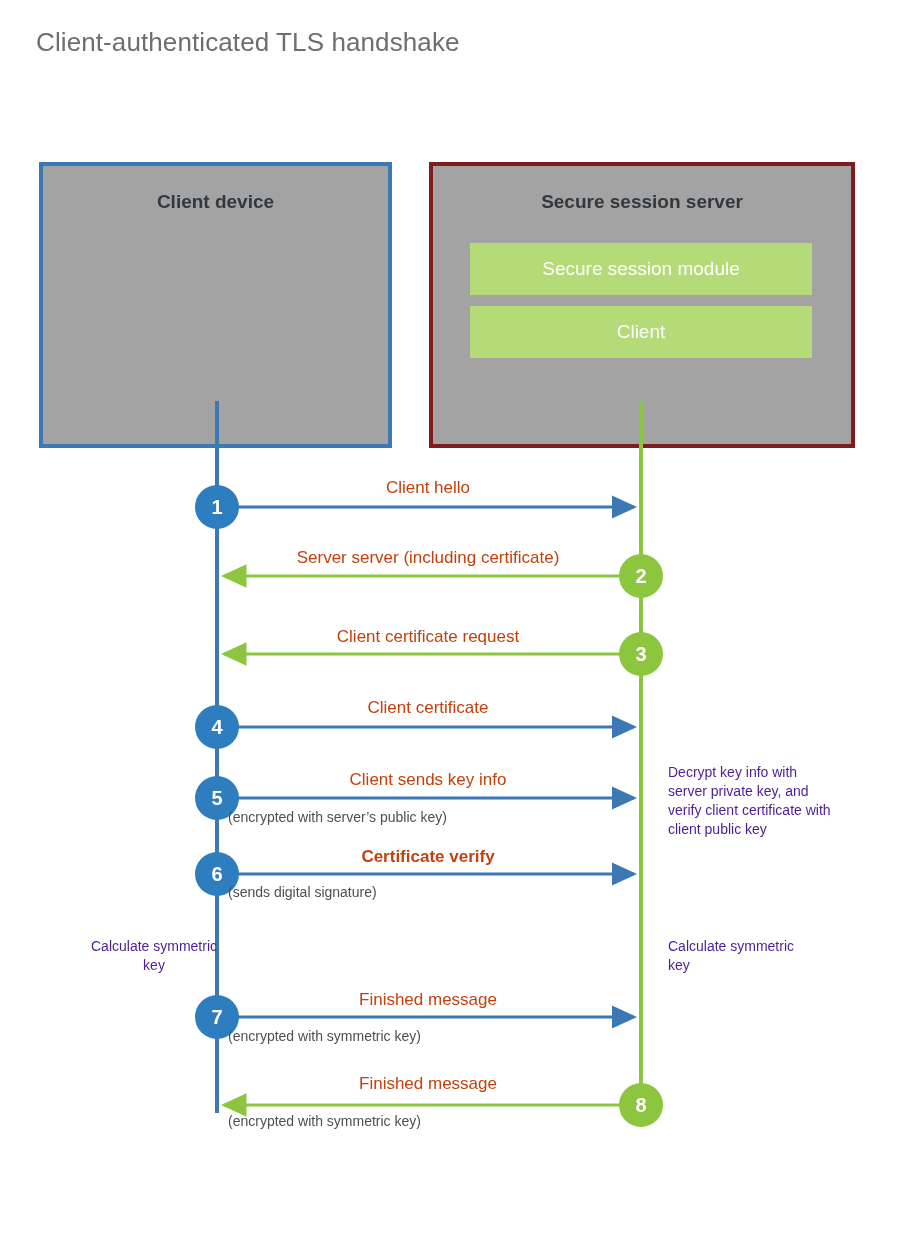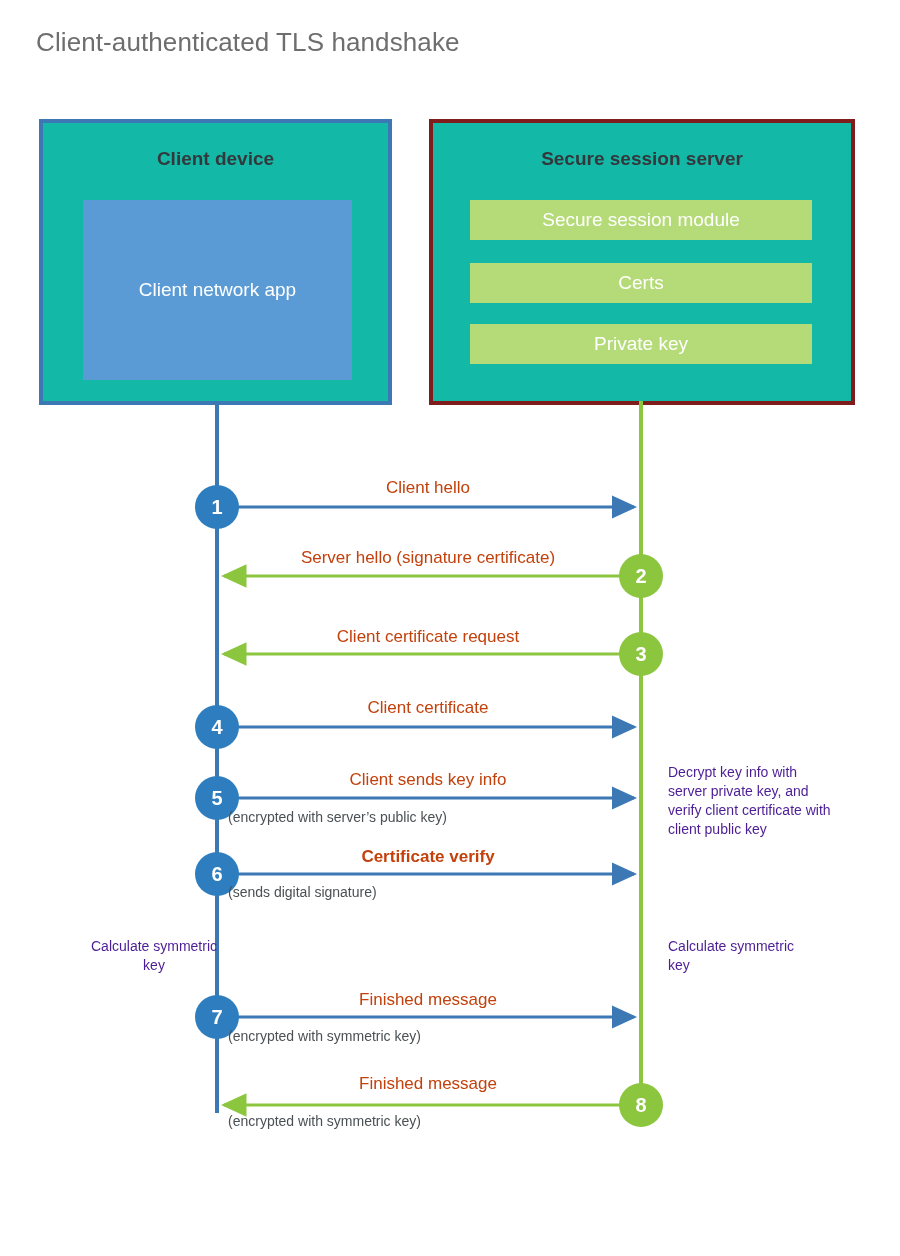--- a/index.html
+++ b/index.html
@@ -23,22 +23,23 @@
     font-weight: 400;
     color: #6e6e6e;
     letter-spacing: 0.1px;
     white-space: nowrap;
     text-align: center;
   }
 
   
   .entity-box {
     position: absolute;
-    background: #14b8a6;
+    background: #a3a3a3;
     box-sizing: border-box;
+    margin-top: 43px;
   }
   #client-device-box {
     left: 39px;
     top: 119px;
     width: 353px;
     height: 286px;
     border: 4px solid #3c78b4;
   }
   #secure-server-box {
     left: 429px;
@@ -72,21 +73,21 @@
   #client-app-block {
     left: 40px;
     top: 77px;
     width: 269px;
     height: 180px;
     background: #5b9bd5;
   }
   .server-block {
     left: 37px;
     width: 342px;
-    height: 40px;
+    height: 52px;
     background: #b5db79;
   }
   #server-block-0 { top: 77px; }
   #server-block-1 { top: 140px; }
   #server-block-2 { top: 201px; }
 
   
   .lifeline {
     position: absolute;
     width: 4px;
@@ -171,28 +172,26 @@
     text-align: left;
   }
 </style>
 </head>
 <body>
 
 <div id="diagram-title">Client-authenticated TLS handshake</div>
 
 <div id="client-device-box" class="entity-box">
   <div class="entity-title">Client device</div>
-  <div id="client-app-block" class="inner-block">Client network app</div>
 </div>
 
 <div id="secure-server-box" class="entity-box">
   <div class="entity-title">Secure session server</div>
   <div id="server-block-0" class="inner-block server-block">Secure session module</div>
-  <div id="server-block-1" class="inner-block server-block">Certs</div>
-  <div id="server-block-2" class="inner-block server-block">Private key</div>
+  <div id="server-block-1" class="inner-block server-block">Client</div>
 </div>
 
 <div id="client-lifeline" class="lifeline"></div>
 <div id="server-lifeline" class="lifeline"></div>
 
 <svg id="arrow-layer" viewBox="0 0 900 1256" width="900" height="1256">
   <defs>
     <marker id="arrow-blue" markerWidth="9" markerHeight="9" refX="7.5" refY="4.5" orient="auto" markerUnits="strokeWidth">
       <path d="M0,0.6 L8.5,4.5 L0,8.4 z" fill="#3c78b4"></path>
     </marker>
@@ -222,21 +221,21 @@
 <div class="step-circle server" style="top:554px;">2</div>
 <div class="step-circle server" style="top:632px;">3</div>
 <div class="step-circle client" style="top:705px;">4</div>
 <div class="step-circle client" style="top:776px;">5</div>
 <div class="step-circle client" style="top:852px;">6</div>
 <div class="step-circle client" style="top:995px;">7</div>
 <div class="step-circle server" style="top:1083px;">8</div>
 
 <div class="msg-label" style="left:228px; top:478px; width:400px;">Client hello</div>
 
-<div class="msg-label" style="left:228px; top:548px; width:400px;">Server hello (signature certificate)</div>
+<div class="msg-label" style="left:228px; top:548px; width:400px;">Server server (including certificate)</div>
 
 <div class="msg-label" style="left:228px; top:627px; width:400px;">Client certificate request</div>
 
 <div class="msg-label" style="left:228px; top:698px; width:400px;">Client certificate</div>
 
 <div class="msg-label" style="left:228px; top:770px; width:400px;">Client sends key info</div>
 <div class="msg-sublabel" style="left:228px; top:809px; width:400px;">(encrypted with server’s public key)</div>
 
 <div class="msg-label" style="left:228px; top:847px; width:400px;font-weight:bold;">Certificate verify</div>
 <div class="msg-sublabel" style="left:228px; top:884px; width:400px;">(sends digital signature)</div>

